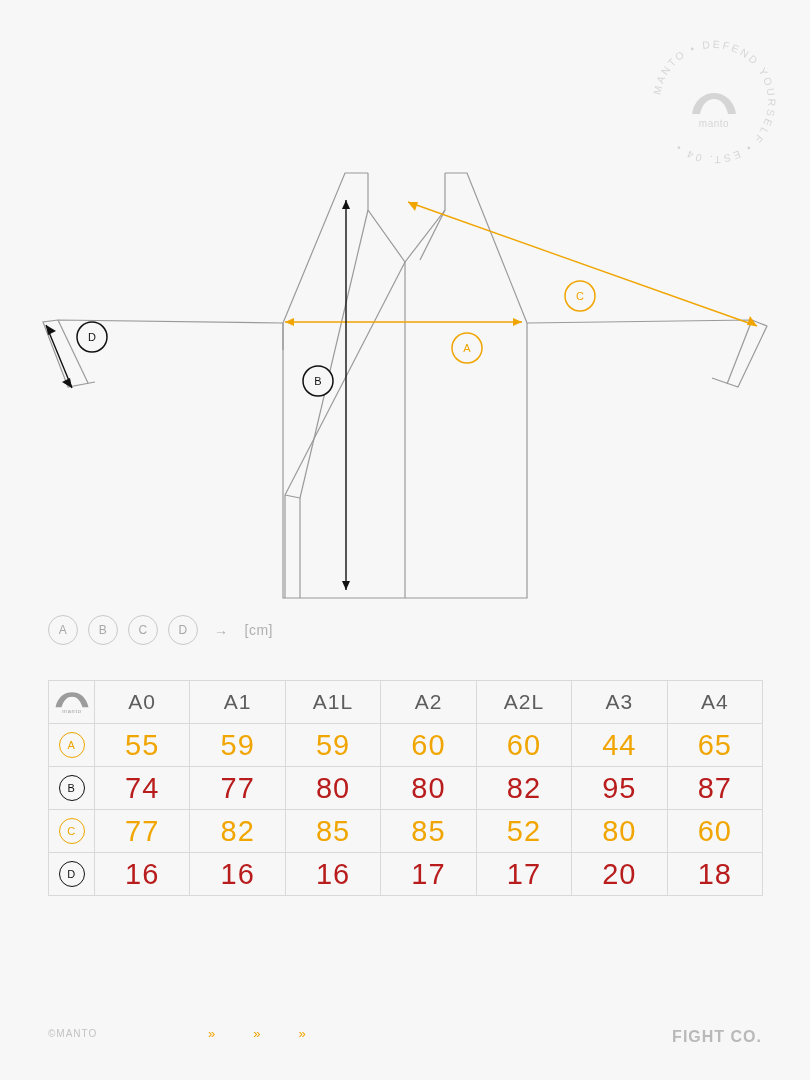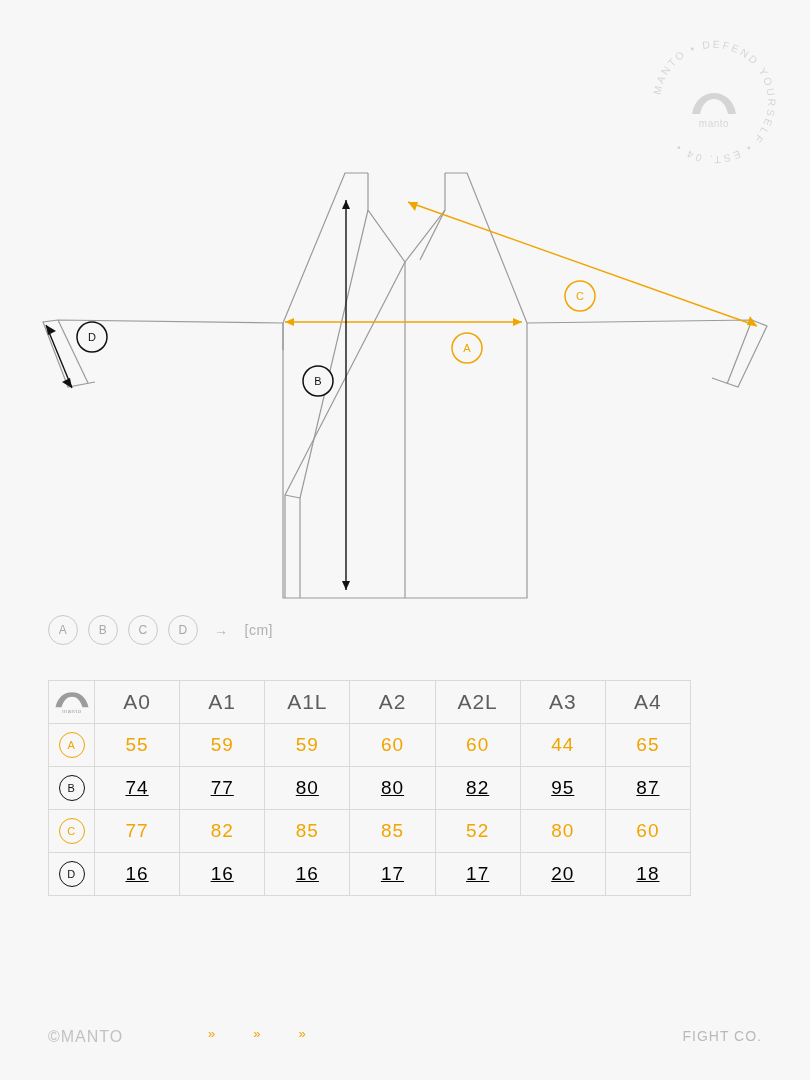--- a/index.html
+++ b/index.html
@@ -63,21 +63,21 @@
     color: #b0b0b0;
     margin-left: 6px;
     letter-spacing: 0.5px;
   }
 
   
   .size-table {
     position: absolute;
     top: 680px;
     left: 48px;
-    width: 643px;
+    width: 715px;
     border-collapse: collapse;
     table-layout: fixed;
     padding-left: 48px;
   }
   .size-table td, .size-table th {
     border: 1px solid #d9d9d9;
     height: 43px;
     text-align: center;
     vertical-align: middle;
     font-weight: normal;
@@ -96,57 +96,58 @@
     width: 26px; height: 26px;
     border-radius: 50%;
     display: inline-flex;
     align-items: center; justify-content: center;
     font-size: 11px;
     line-height: 1;
     letter-spacing: 0.5px;
   }
   .badge.dark { border: 1.5px solid #111; color: #111; }
   .badge.gold { border: 1.5px solid #f0a500; color: #f0a500; }
-  .val { font-size: 19px; letter-spacing: 1px; }
+  .val { font-size: 29px; letter-spacing: 1px; }
   .val.gold { color: #f0a500; }
-  .val.dark { color: #000000; text-decoration: underline; }
+  .val.dark { color: #b91c1c; }
 
   .table-logo {
     display: block;
     margin: 0 auto;
     opacity: 0.65;
   }
 
   
   .footer {
     position: absolute;
     left: 48px;
     right: 48px;
     bottom: 36px;
     height: 16px;
   }
   .footer .left {
     position: absolute; left: 0; top: 0;
-    font-size: 16px;
+    font-size: 10px;
     color: #c2c2c2;
     letter-spacing: 1px;
   }
   .footer .chevrons {
     position: absolute;
     left: 160px; top: -2px;
     display: flex;
     gap: 38px;
     color: #f0a500;
     font-size: 13px;
   }
   .footer .right {
     position: absolute; right: 0; top: 0;
-    font-size: 14px;
+    font-size: 16px;
     color: #b9b9b9;
     letter-spacing: 1px;
+    font-weight: bold;
   }
 </style>
 </head>
 <body>
 
 <div class="page">
 
   <svg class="watermark" viewBox="0 0 140 140">
     <defs>
       <path id="wmcircle" d="M70,70 m-54,0 a54,54 0 1,1 108,0 a54,54 0 1,1 -108,0"></path>

